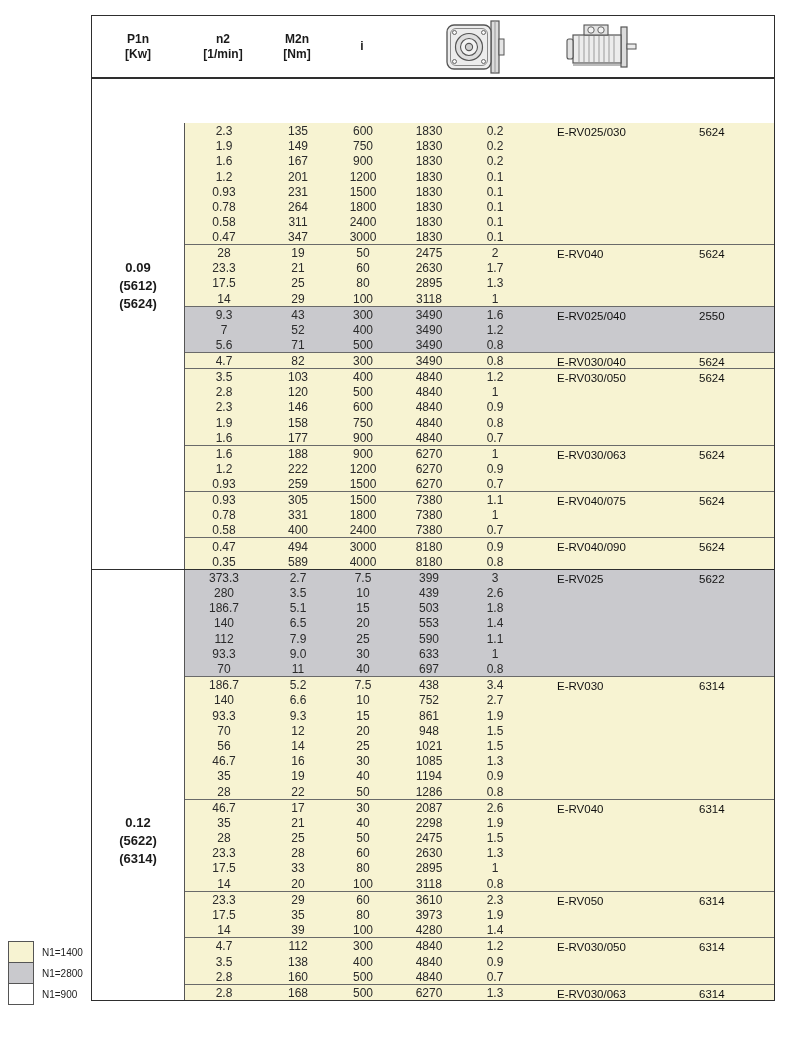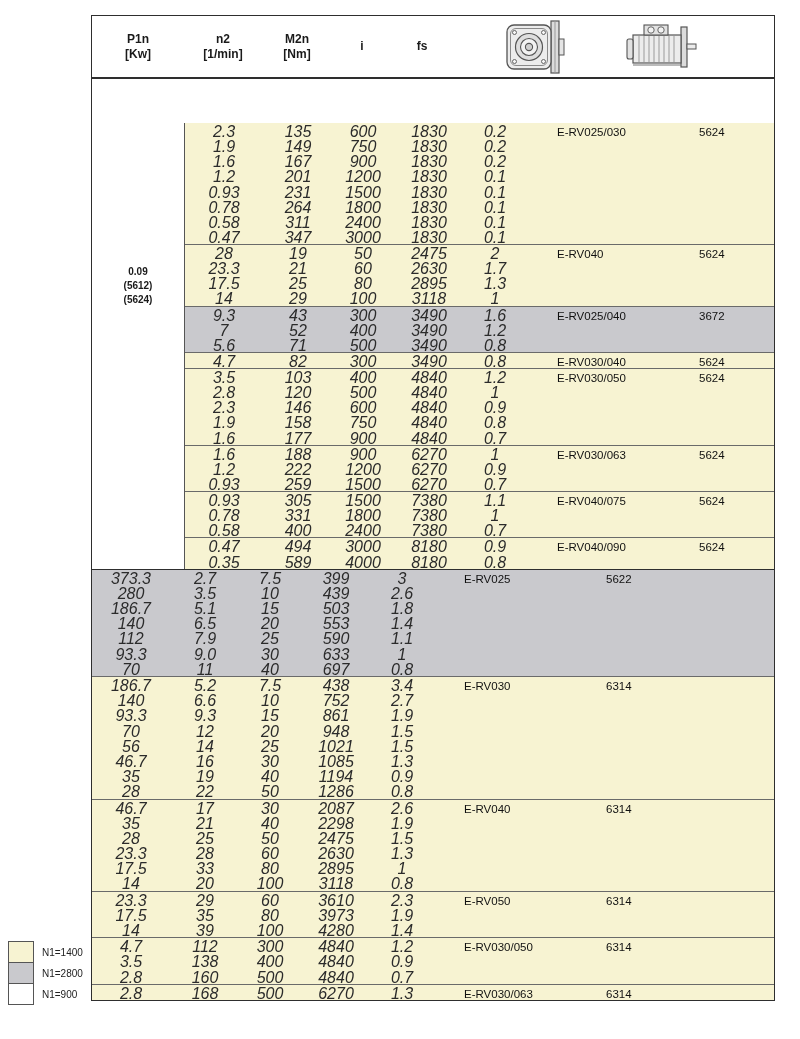--- a/index.html
+++ b/index.html
@@ -30,30 +30,30 @@
   .h-fs{width:60px;}
   .h-gear{width:170px;justify-content:center;align-items:center;}
   .h-motor{width:80px;justify-content:center;align-items:center;}
   
   .tbody{flex:1;display:flex;flex-direction:column;}
   .group{display:flex;align-items:stretch;min-height:0;}
   .group + .group{border-top:1px solid #2e2e2e;}
   .p1n-col{width:92px;flex:0 0 92px;border-right:1px solid #555;position:relative;background:#fff;}
   .p1n-label{
     position:absolute;left:0;width:100%;transform:translateY(-50%);
-    text-align:center;font-weight:bold;font-size:10px;line-height:1.4;color:#1a1a1a;
+    text-align:center;font-weight:bold;font-size:13px;line-height:1.4;color:#1a1a1a;
   }
   .group:first-child .p1n-label{top:36.5%;}
   .group:last-child  .p1n-label{top:63%;}
   .blocks{flex:1;display:flex;flex-direction:column;min-width:0;}
   .block{position:relative;display:flex;flex-direction:column;min-height:0;}
   .block + .block{border-top:1px solid #6a6a6a;}
   .block.n1-1400{background:#f7f3d2;}
   .block.n1-2800{background:#c9c9cd;}
-  .row{flex:1;display:flex;align-items:flex-start;font-size:16px;color:#2b2b2b;min-height:0;font-style:italic;}
+  .row{flex:1;display:flex;align-items:flex-end;font-size:12px;color:#2b2b2b;min-height:0;}
   .c{display:block;text-align:center;white-space:nowrap;}
   .c-n2{width:78px;}
   .c-m2n{width:70px;}
   .c-i{width:60px;}
   .c-fr2{width:72px;}
   .c-fs{width:60px;}
   .model-label,.motor-label{
     position:absolute;top:1px;height:16px;line-height:16px;
     font-weight:normal;font-size:11.5px;color:#111;white-space:nowrap;
   }
@@ -85,23 +85,20 @@
       <span class="hl">n2</span>
       <span class="hl">[1/min]</span>
     </div>
     <div class="hcell h-m2n">
       <span class="hl">M2n</span>
       <span class="hl">[Nm]</span>
     </div>
     <div class="hcell h-i">
       <span class="hl">i</span>
     </div>
-    <div class="hcell h-fs">
-      <span class="hl">fs</span>
-    </div>
     <div class="hcell h-gear">
 
       <svg class="icon-svg" width="66" height="56" viewBox="0 0 66 56">
         <rect x="47" y="2" width="8" height="52" fill="#dcdcdc" stroke="#555" stroke-width="1.2"></rect>
         <line x1="51" y1="2" x2="51" y2="54" stroke="#999" stroke-width="1"></line>
         <rect x="3" y="6" width="44" height="44" rx="7" fill="#ececec" stroke="#555" stroke-width="1.3"></rect>
         <rect x="6.5" y="9.5" width="37" height="37" rx="5.5" fill="none" stroke="#8a8a8a" stroke-width="1"></rect>
         <circle cx="25" cy="28" r="13.5" fill="#dedede" stroke="#555" stroke-width="1.2"></circle>
         <circle cx="25" cy="28" r="8.5" fill="#f2f2f2" stroke="#555" stroke-width="1.1"></circle>
         <circle cx="25" cy="28" r="3.6" fill="#cfcfcf" stroke="#555" stroke-width="1.1"></circle>
@@ -232,21 +229,21 @@
             <div class="row">
     <span class="c c-n2">14</span>
     <span class="c c-m2n">29</span>
     <span class="c c-i">100</span>
     <span class="c c-fr2">3118</span>
     <span class="c c-fs">1</span>
   </div>
           </div>
           <div class="block n1-2800" style="flex: 3 1 0px;">
     <span class="model-label">E-RV025/040</span>
-    <span class="motor-label">3672</span>
+    <span class="motor-label">2550</span>
   <div class="row">
     <span class="c c-n2">9.3</span>
     <span class="c c-m2n">43</span>
     <span class="c c-i">300</span>
     <span class="c c-fr2">3490</span>
     <span class="c c-fs">1.6</span>
   </div>
             <div class="row">
     <span class="c c-n2">7</span>
     <span class="c c-m2n">52</span>
@@ -376,20 +373,27 @@
     <span class="c c-n2">0.35</span>
     <span class="c c-m2n">589</span>
     <span class="c c-i">4000</span>
     <span class="c c-fr2">8180</span>
     <span class="c c-fs">0.8</span>
   </div>
           </div>
         </div>
   </div>
       <div class="group" style="flex: 28 1 0px;">
+    <div class="p1n-col">
+      <div class="p1n-label">
+            <div>0.12</div>
+            <div>(5622)</div>
+            <div>(6314)</div>
+          </div>
+    </div>
     <div class="blocks">
           <div class="block n1-2800" style="flex: 7 1 0px;">
     <span class="model-label">E-RV025</span>
     <span class="motor-label">5622</span>
   <div class="row">
     <span class="c c-n2">373.3</span>
     <span class="c c-m2n">2.7</span>
     <span class="c c-i">7.5</span>
     <span class="c c-fr2">399</span>
     <span class="c c-fs">3</span>

